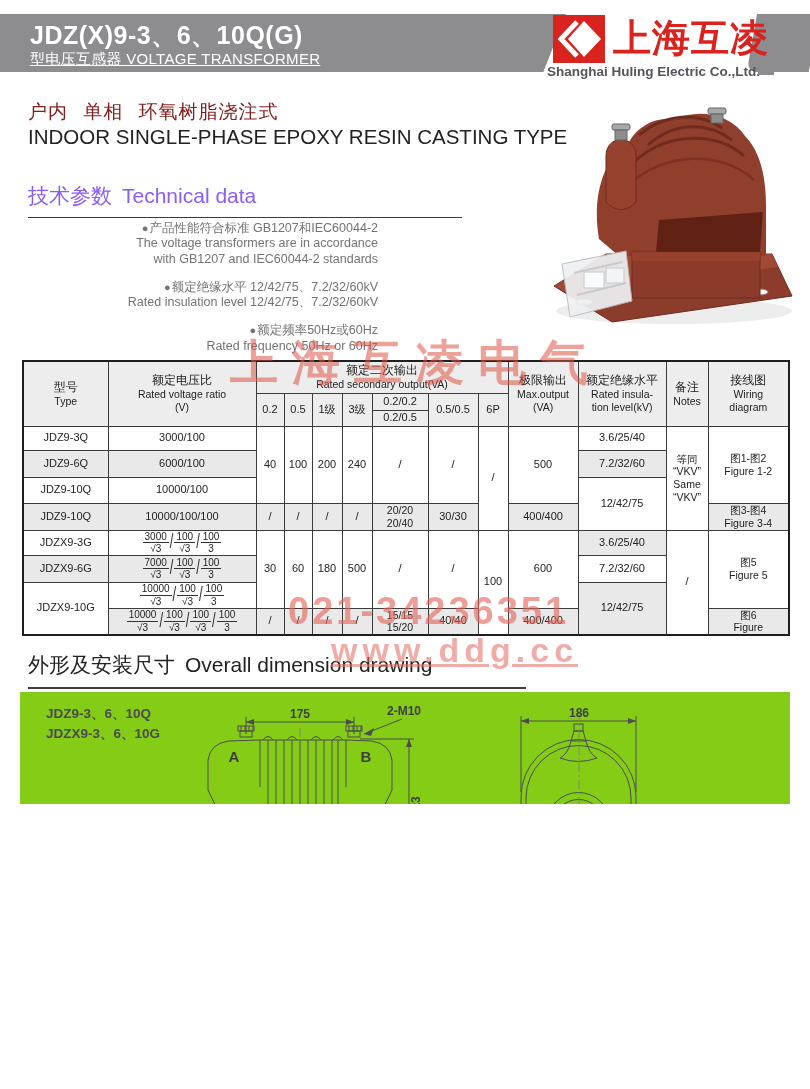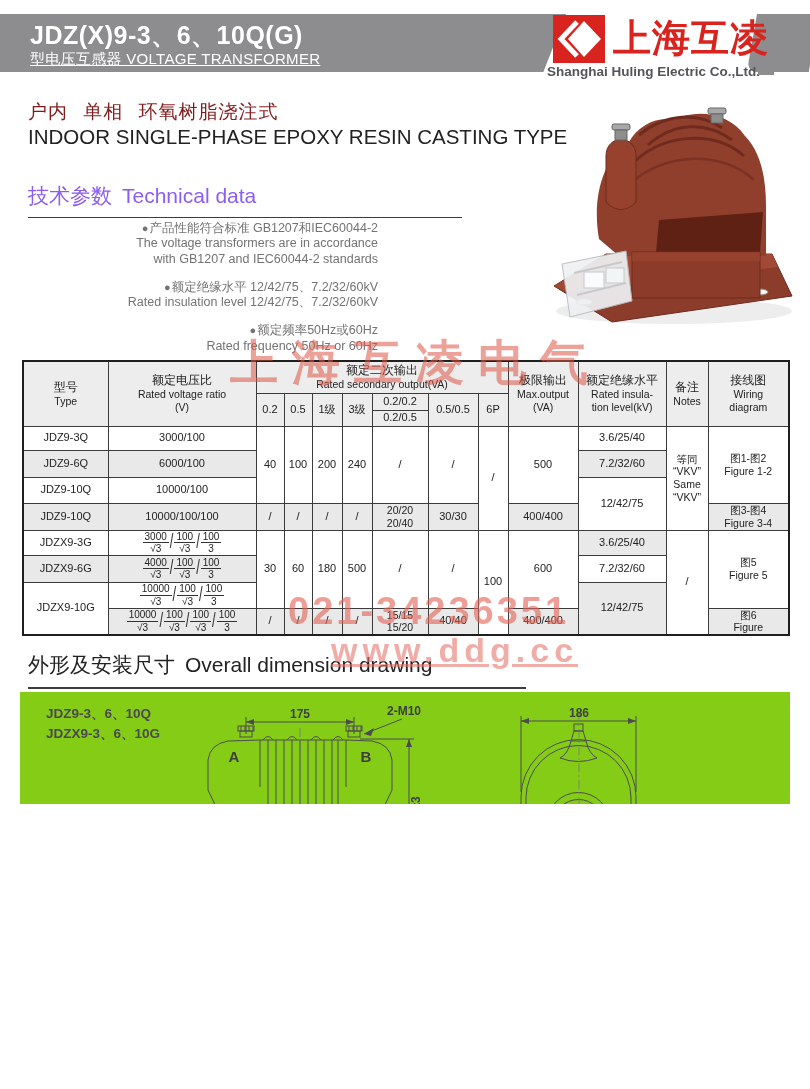--- a/index.html
+++ b/index.html
@@ -267,21 +267,21 @@
         <td class="sh">3.6/25/40</td>
         <td rowspan="4">/</td>
         <td rowspan="3" class="small">
             <div>图5</div>
             <div>Figure 5</div>
           </td>
       </tr>
       <tr style="height:27px">
         <td class="sh">JDZX9-6G</td>
         <td class="sh">
-          <span class="fr"><span class="n">4000</span><span class="d">√3</span></span><span class="sl">/</span><span class="fr"><span class="n">100</span><span class="d">√3</span></span><span class="sl">/</span><span class="fr"><span class="n">100</span><span class="d">3</span></span>
+          <span class="fr"><span class="n">7000</span><span class="d">√3</span></span><span class="sl">/</span><span class="fr"><span class="n">100</span><span class="d">√3</span></span><span class="sl">/</span><span class="fr"><span class="n">100</span><span class="d">3</span></span>
         </td>
         <td>7.2/32/60</td>
       </tr>
       <tr style="height:26px">
         <td rowspan="2">JDZX9-10G</td>
         <td>
           <span class="fr"><span class="n">10000</span><span class="d">√3</span></span><span class="sl">/</span><span class="fr"><span class="n">100</span><span class="d">√3</span></span><span class="sl">/</span><span class="fr"><span class="n">100</span><span class="d">3</span></span>
         </td>
         <td rowspan="2" class="sh">12/42/75</td>
       </tr>

